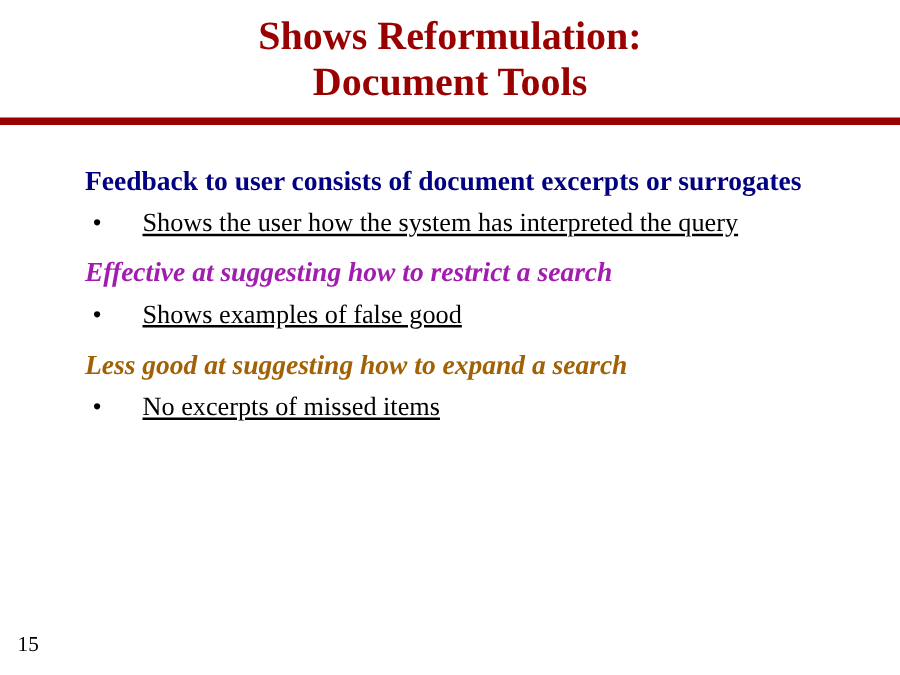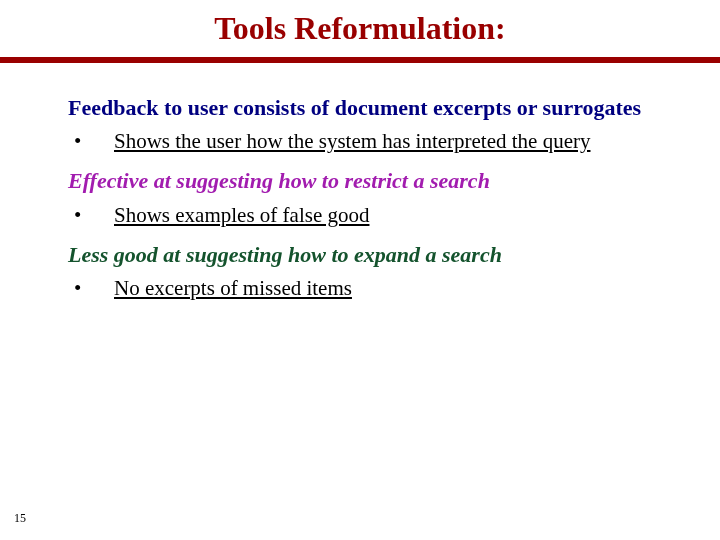--- a/index.html
+++ b/index.html
@@ -59,49 +59,50 @@
     padding-left: 6px;
   }
   .bullet-text {
     flex: 1 1 auto;
     text-decoration: underline;
   }
   .page-number {
     position: absolute;
     left: 14px;
     bottom: 14px;
-    font-size: 12px;
+    font-size: 17px;
   }
 </style>
 </head>
 <body>
 
 <div class="slide">
 
   <div class="title" style="color:#990000">
-    <div>Tools Reformulation:</div>
+    <div>Shows Reformulation:</div>
+    <div>Document Tools</div>
   </div>
 
   <div class="rule" style="background:#990000"></div>
 
   <div class="body">
 
     <div class="heading first" style="color:#000080">Feedback to user consists of document excerpts or surrogates</div>
     <div class="bullet-row">
       <div class="bullet-dot">•</div>
       <div class="bullet-text">Shows the user how the system has interpreted the query</div>
     </div>
 
     <div class="heading italic" style="color:#a21caf">Effective at suggesting how to restrict a search</div>
     <div class="bullet-row">
       <div class="bullet-dot">•</div>
       <div class="bullet-text">Shows examples of false good</div>
     </div>
 
-    <div class="heading italic" style="color:#14532d">Less good at suggesting how to expand a search</div>
+    <div class="heading italic" style="color:#a16207">Less good at suggesting how to expand a search</div>
     <div class="bullet-row">
       <div class="bullet-dot">•</div>
       <div class="bullet-text">No excerpts of missed items</div>
     </div>
 
   </div>
 
   <div class="page-number">15</div>
 </div>
 

